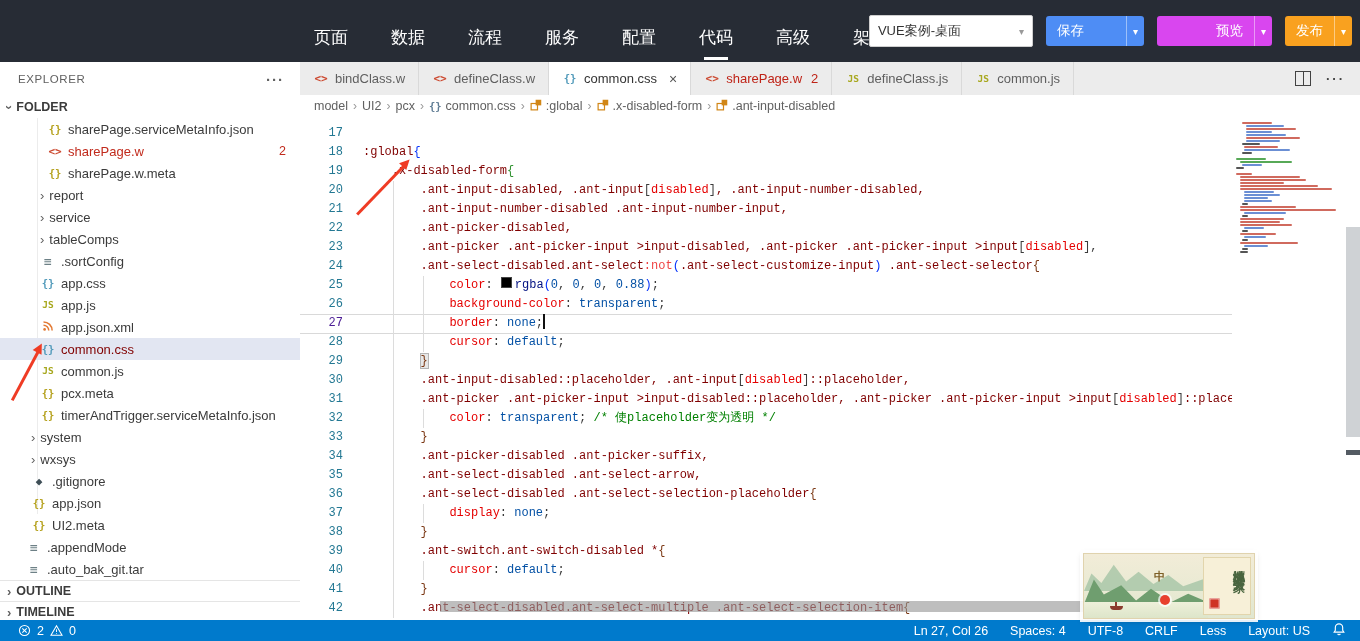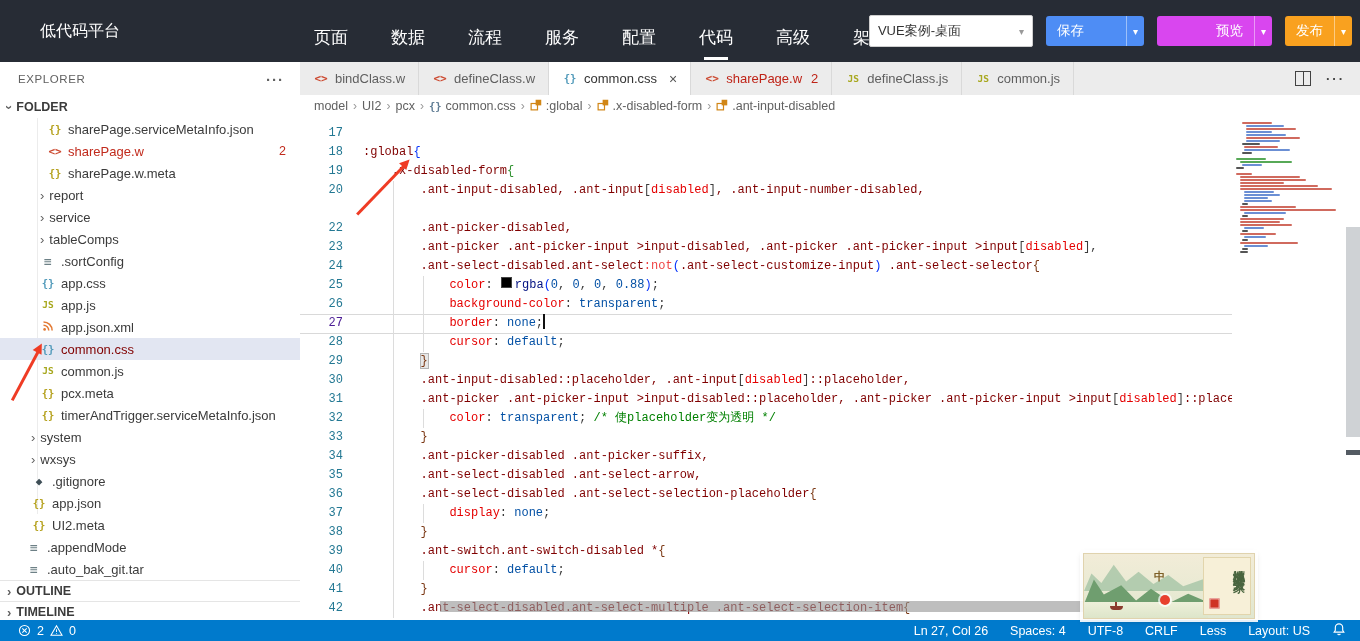--- a/index.html
+++ b/index.html
@@ -100,21 +100,20 @@
   .p-dot{position:absolute;left:76px;bottom:13px;width:10px;height:10px;border-radius:50%;background:#e8402e;box-shadow:0 0 0 2px rgba(255,255,255,.7);}
   .p-char{position:absolute;left:70px;top:15px;font-size:11px;font-weight:bold;color:#7d5f26;}
   .p-panel{position:absolute;right:3px;top:3px;bottom:3px;width:44px;background:#f7f0d8;border:1px solid #e2d5ac;
     writing-mode:vertical-rl;font-size:12px;font-weight:bold;color:#49653f;letter-spacing:1px;line-height:19px;padding:2px 2px 0 0;}
   .p-seal{position:absolute;left:5px;bottom:5px;width:11px;height:11px;background:#cf3325;border-radius:2px;box-shadow:inset 0 0 0 1.5px rgba(255,255,255,.55);}
 </style>
 </head>
 <body>
 
 <div class="nav">
-  <div class="nav-title">低代码平台</div>
   <nav class="nav-menu" id="navMenu">
       <div class="nav-item">页面</div>
       <div class="nav-item">数据</div>
       <div class="nav-item">流程</div>
       <div class="nav-item">服务</div>
       <div class="nav-item">配置</div>
       <div class="nav-item active">代码</div>
       <div class="nav-item">高级</div>
       <div class="nav-item">架构</div>
     </nav>
@@ -331,20 +330,21 @@
       <div class="curline"></div>
       <div class="iguide" style="left:93px;top:64px;height:437px;"></div>
       <div class="iguide" style="left:123px;top:159px;height:76px;"></div>
       <div class="iguide" style="left:123px;top:292px;height:19px;"></div>
       <div class="iguide" style="left:123px;top:387px;height:19px;"></div>
       <div class="iguide" style="left:123px;top:444px;height:19px;"></div>
     <div class="cl" style="top: 7px;"><span class="ln">17</span><span class="lt"></span></div>
         <div class="cl" style="top: 26px;"><span class="ln">18</span><span class="lt"><span class="sel">:global</span><span class="b1">{</span></span></div>
         <div class="cl" style="top: 45px;"><span class="ln">19</span><span class="lt"><span class="pl">    </span><span class="sel">.x-disabled-form</span><span class="b2">{</span></span></div>
         <div class="cl" style="top: 64px;"><span class="ln">20</span><span class="lt"><span class="pl">        </span><span class="sel">.ant-input-disabled, .ant-input</span><span class="pl">[</span><span class="attr">disabled</span><span class="pl">]</span><span class="sel">, .ant-input-number-disabled,</span></span></div>
+        <div class="cl" style="top: 83px;"><span class="ln">21</span><span class="lt"><span class="pl">        </span><span class="sel">.ant-input-number-disabled .ant-input-number-input,</span></span></div>
         <div class="cl" style="top: 102px;"><span class="ln">22</span><span class="lt"><span class="pl">        </span><span class="sel">.ant-picker-disabled,</span></span></div>
         <div class="cl" style="top: 121px;"><span class="ln">23</span><span class="lt"><span class="pl">        </span><span class="sel">.ant-picker .ant-picker-input &gt;input-disabled, .ant-picker .ant-picker-input &gt;input</span><span class="pl">[</span><span class="attr">disabled</span><span class="pl">]</span><span class="pl">,</span></span></div>
         <div class="cl" style="top: 140px;"><span class="ln">24</span><span class="lt"><span class="pl">        </span><span class="sel">.ant-select-disabled.ant-select</span><span class="pse">:not</span><span class="b1">(</span><span class="sel">.ant-select-customize-input</span><span class="b1">)</span><span class="sel"> .ant-select-selector</span><span class="b3">{</span></span></div>
         <div class="cl" style="top: 159px;"><span class="ln">25</span><span class="lt"><span class="pl">            </span><span class="prop">color</span><span class="pl">: </span><span class="swatch"></span><span class="fn">rgba</span><span class="b1">(</span><span class="num">0</span><span class="pl">, </span><span class="num">0</span><span class="pl">, </span><span class="num">0</span><span class="pl">, </span><span class="num">0.88</span><span class="b1">)</span><span class="pl">;</span></span></div>
         <div class="cl" style="top: 178px;"><span class="ln">26</span><span class="lt"><span class="pl">            </span><span class="prop">background-color</span><span class="pl">: </span><span class="val">transparent</span><span class="pl">;</span></span></div>
         <div class="cl" style="top: 197px;"><span class="ln cur">27</span><span class="lt"><span class="pl">            </span><span class="prop">border</span><span class="pl">: </span><span class="val">none</span><span class="pl">;</span><span class="caret"></span></span></div>
         <div class="cl" style="top: 216px;"><span class="ln">28</span><span class="lt"><span class="pl">            </span><span class="prop">cursor</span><span class="pl">: </span><span class="val">default</span><span class="pl">;</span></span></div>
         <div class="cl" style="top: 235px;"><span class="ln">29</span><span class="lt"><span class="pl">        </span><span class="b3 match">}</span></span></div>
         <div class="cl" style="top: 254px;"><span class="ln">30</span><span class="lt"><span class="pl">        </span><span class="sel">.ant-input-disabled::placeholder, .ant-input</span><span class="pl">[</span><span class="attr">disabled</span><span class="pl">]</span><span class="sel">::placeholder,</span></span></div>
         <div class="cl" style="top: 273px;"><span class="ln">31</span><span class="lt"><span class="pl">        </span><span class="sel">.ant-picker .ant-picker-input &gt;input-disabled::placeholder, .ant-picker .ant-picker-input &gt;input</span><span class="pl">[</span><span class="attr">disabled</span><span class="pl">]</span><span class="sel">::placeholder{</span></span></div>

